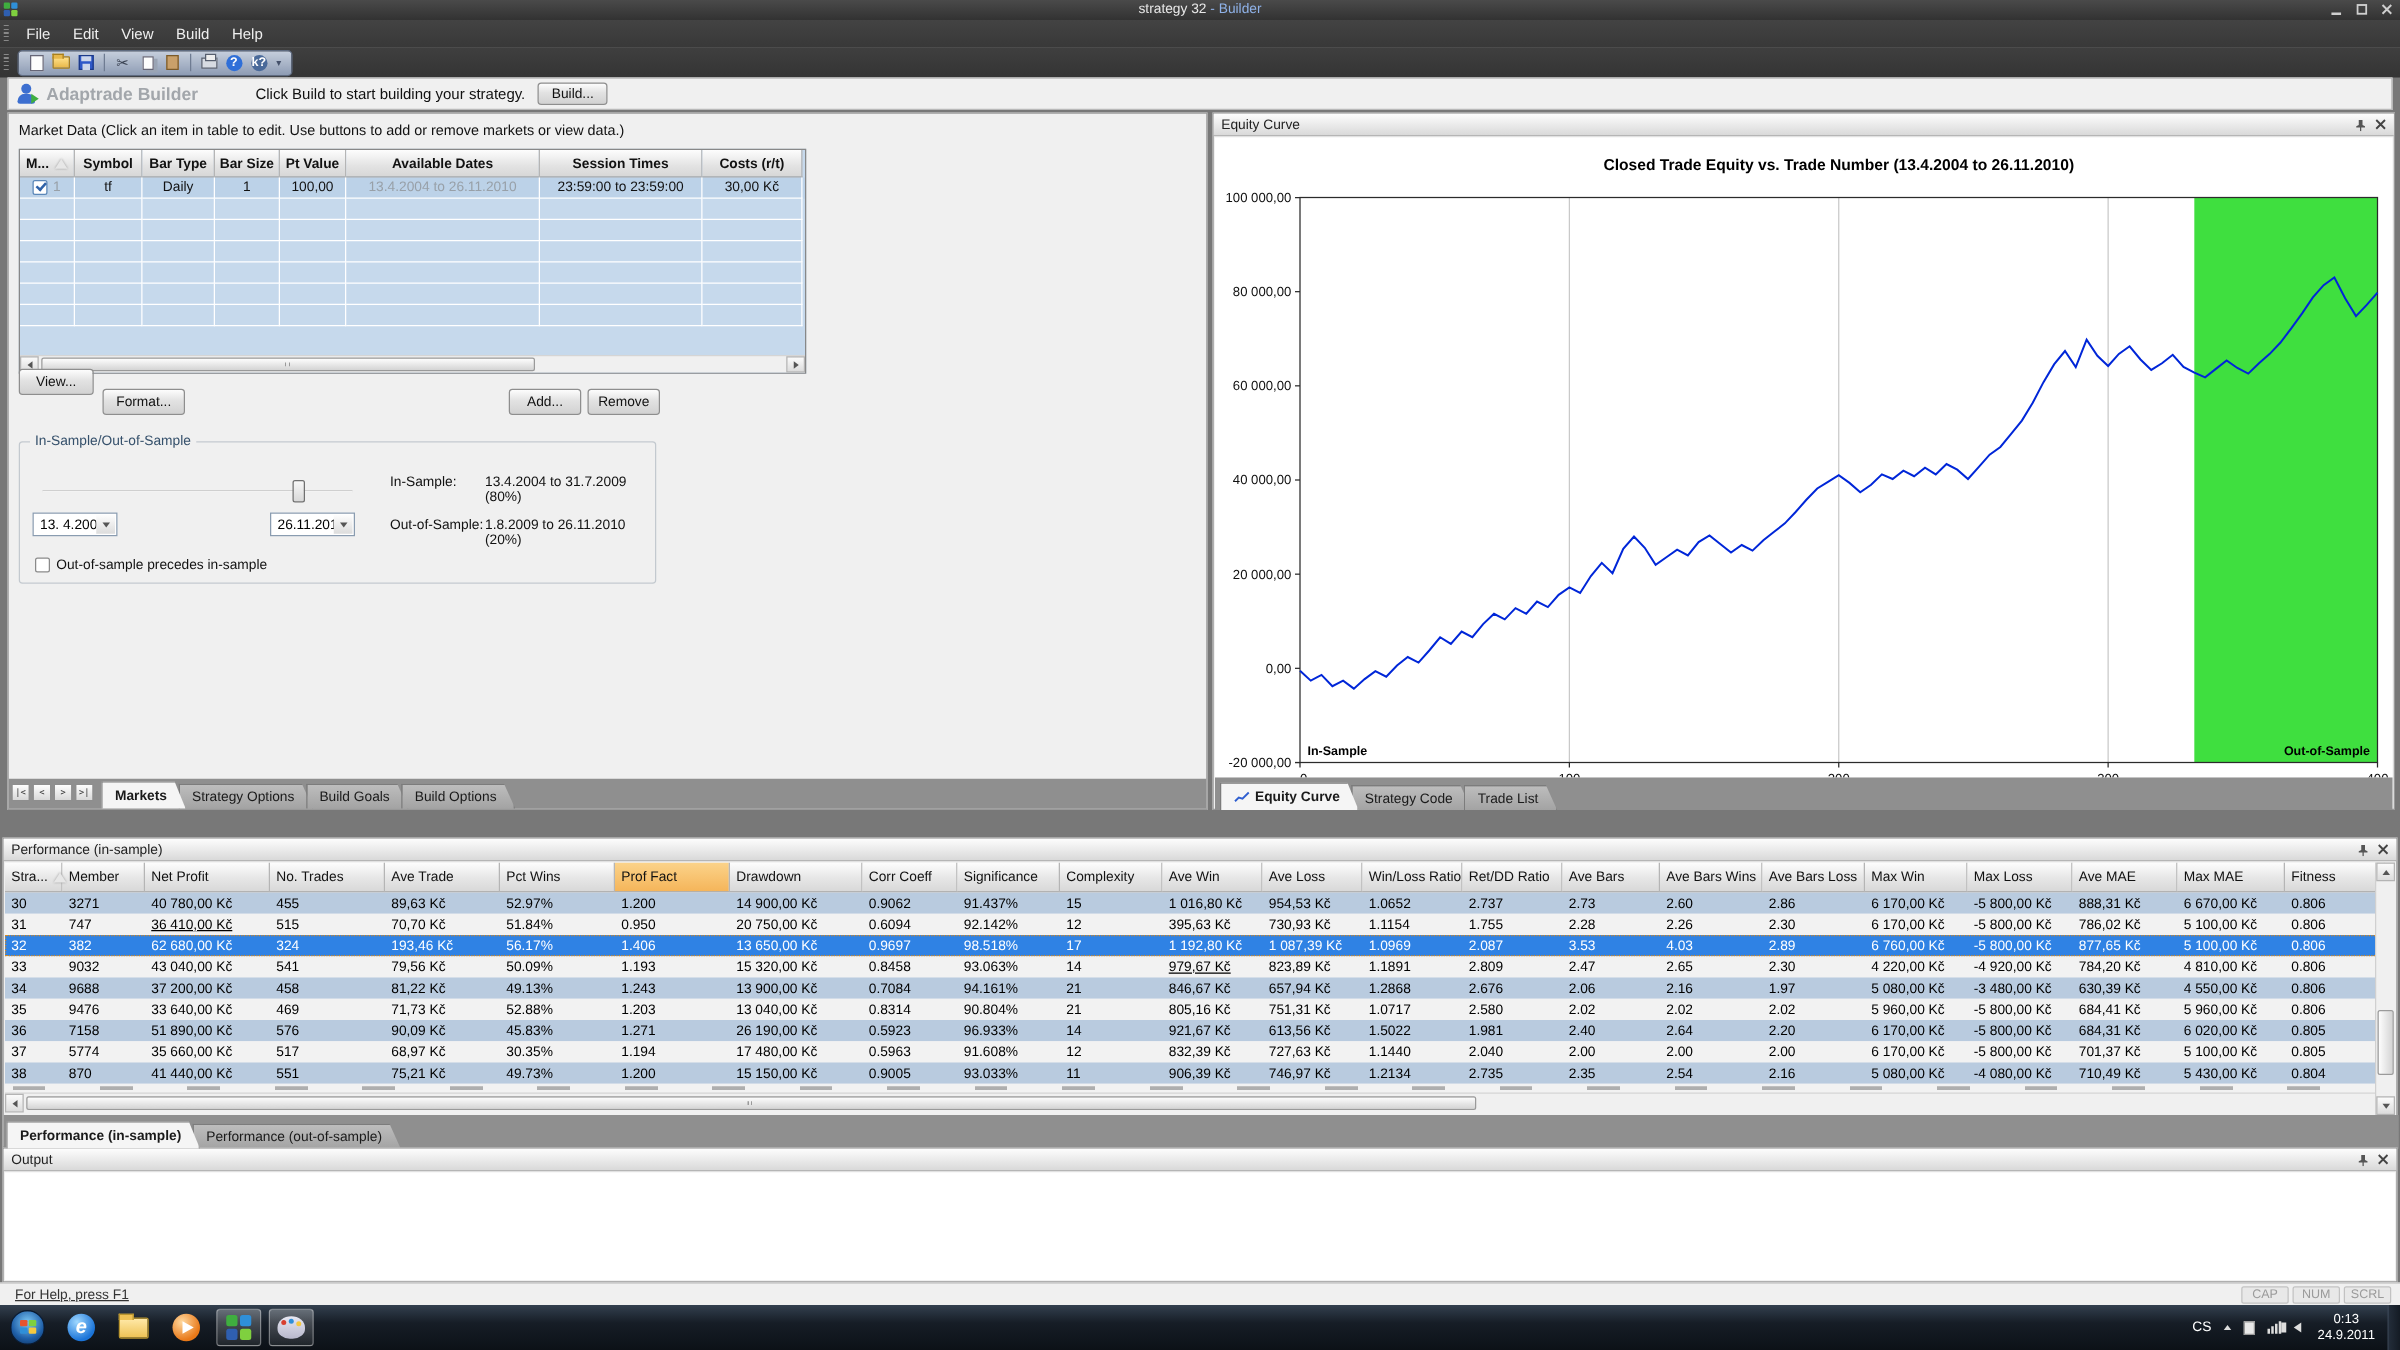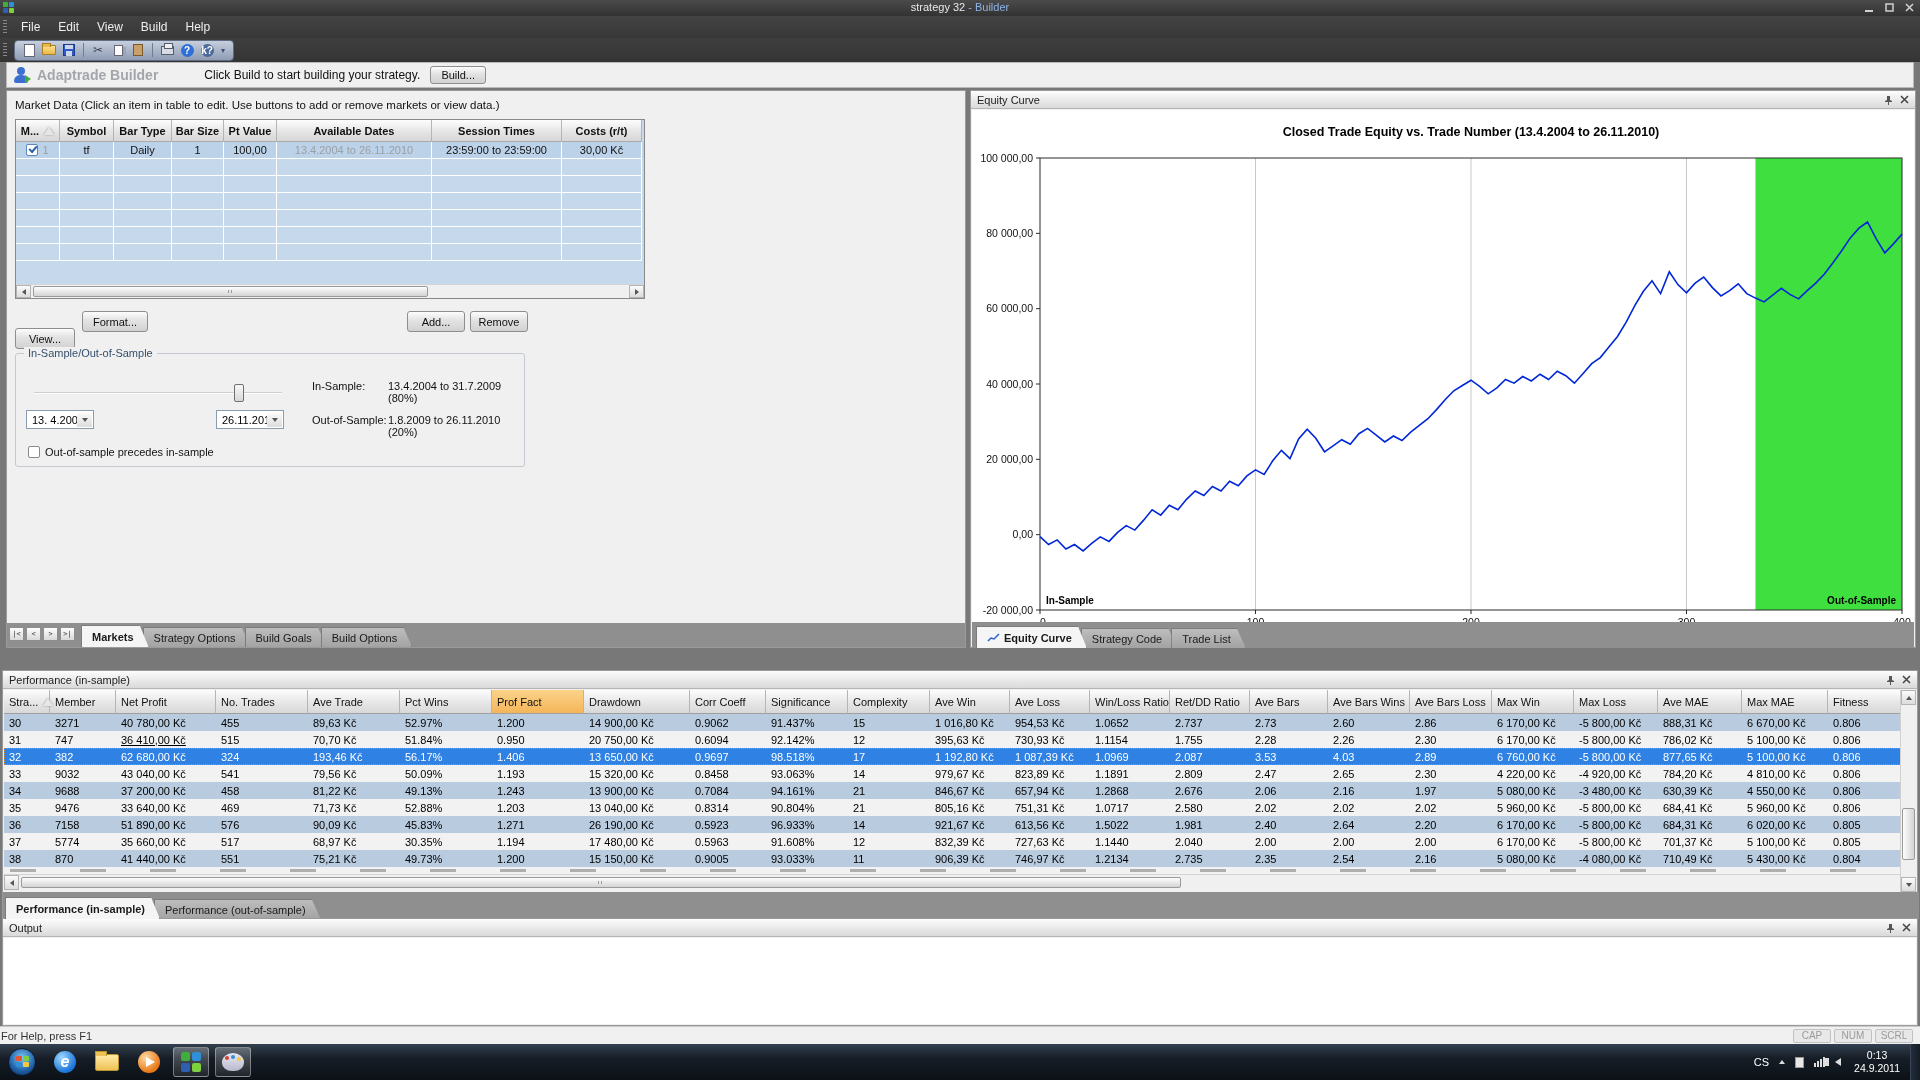--- a/index.html
+++ b/index.html
@@ -147,21 +147,21 @@
   #perf-vscroll .sbtn { width:100%; height:15px; }
   #perf-vscroll .vthumb { position:absolute; left:1px; right:1px; top:118px; height:52px;
     background:linear-gradient(90deg,#fdfdfd,#d4d4d4); border:1px solid #9a9a9a; border-radius:2px; }
   #perf-tabs { left:0; top:221px; width:1916px; height:27px; padding-left:2px; }
 
   
   #output-panel { left:2px; top:918px; width:1916px; height:108px; }
   #output-body { position:absolute; left:1px; top:19px; right:1px; bottom:1px; background:#fff; }
   #statusbar { left:0; top:1026px; width:1920px; height:18px; background:#f0f0f0; border-top:1px solid #c9c9c9;
     font-size:11px; color:#333; display:flex; align-items:center; }
-  #status-text { margin-left:1px; flex:1; }
+  #status-text { margin-left:12px; flex:1;text-decoration:underline; }
   .kbd { width:38px; height:14px; margin-right:3px; border:1px solid #c2c2c2; border-radius:2px;
     color:#9a9a9a; font-size:10px; display:flex; align-items:center; justify-content:center; background:#e8e8e8; }
   #taskbar { left:0; top:1044px; width:1920px; height:36px;
     background:linear-gradient(#33404f,#161d26 40%,#0c1117); display:flex; align-items:center; }
   #start-orb { width:28px; height:28px; border-radius:50%; margin:0 8px 0 8px;
     background:radial-gradient(circle at 50% 35%, #7ec9f5, #1f5fa8 60%, #0c2c55); border:1px solid #0a1a30;
     display:flex; align-items:center; justify-content:center; }
   #start-flag { width:13px; height:12px; display:grid; grid-template-columns:6px 6px; grid-template-rows:5px 5px; gap:1px; }
   #start-flag span { border-radius:1px; }
   .taskico { width:36px; height:30px; margin:0 3px; display:flex; align-items:center; justify-content:center; border-radius:3px; }
@@ -367,21 +367,21 @@
         </div>
       <div class="thumb" style="width:395px;margin-left:2px"></div>
       <div style="flex:1"></div>
       <div class="sbtn">
           <div class="tri-r"></div>
         </div>
     </div>
   </div>
 
   <div id="md-btnrow">
-    <div class="btn" style="left:8px;top:237px;width:60px">View...</div>
+    <div class="btn" style="left:8px;top:204px;width:60px">View...</div>
     <div class="btn" style="left:75px;top:220px;width:66px">Format...</div>
     <div class="btn" style="left:400px;top:220px;width:58px">Add...</div>
     <div class="btn" style="left:463px;top:220px;width:58px">Remove</div>
   </div>
 
   <div id="sample-group">
     <div id="sample-title">In-Sample/Out-of-Sample</div>
     <div id="slider">
       <div class="track"></div>
       <div class="sthumb" style="left:200px"></div>
@@ -622,21 +622,21 @@
           <div class="p-c" style="width: 66px;">9032</div>
           <div class="p-c" style="width: 100px;">43 040,00 Kč</div>
           <div class="p-c" style="width: 92px;">541</div>
           <div class="p-c" style="width: 92px;">79,56 Kč</div>
           <div class="p-c" style="width: 92px;">50.09%</div>
           <div class="p-c" style="width: 92px;">1.193</div>
           <div class="p-c" style="width: 106px;">15 320,00 Kč</div>
           <div class="p-c" style="width: 76px;">0.8458</div>
           <div class="p-c" style="width: 82px;">93.063%</div>
           <div class="p-c" style="width: 82px;">14</div>
-          <div class="p-c" style="width: 80px;">979,67 Kč</div>
+          <div class="p-c" style="width: 80px; text-decoration: underline;">979,67 Kč</div>
           <div class="p-c" style="width: 80px;">823,89 Kč</div>
           <div class="p-c" style="width: 80px;">1.1891</div>
           <div class="p-c" style="width: 80px;">2.809</div>
           <div class="p-c" style="width: 78px;">2.47</div>
           <div class="p-c" style="width: 82px;">2.65</div>
           <div class="p-c" style="width: 82px;">2.30</div>
           <div class="p-c" style="width: 82px;">4 220,00 Kč</div>
           <div class="p-c" style="width: 84px;">-4 920,00 Kč</div>
           <div class="p-c" style="width: 84px;">784,20 Kč</div>
           <div class="p-c" style="width: 86px;">4 810,00 Kč</div>

